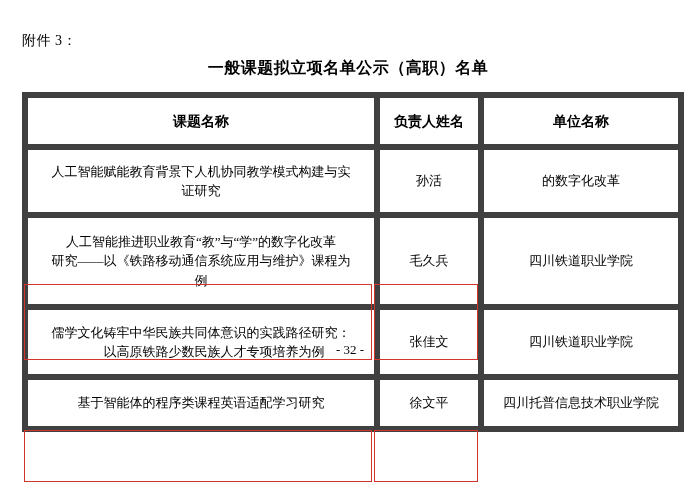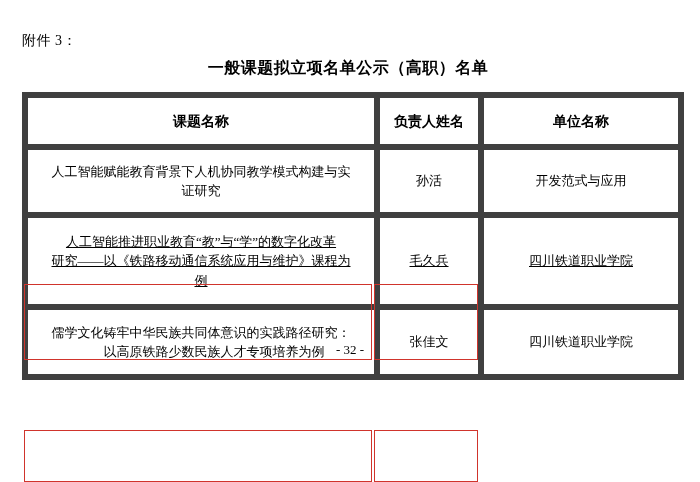--- a/index.html
+++ b/index.html
@@ -75,21 +75,21 @@
   td.title-cell .line {
     display: block;
   }
   td.title-cell .line.indent {
     text-indent: 2em;
   }
   td.title-cell.centered {
     text-align: center;
   }
   .row-h1 td { height: 50px; }
-  .row-h2 td { height: 74px; text-decoration: underline; }
+  .row-h2 td { height: 74px; }
   .row-h3 td { height: 52px; }
   .row-h4 td { height: 50px; }
   .row-h5 td { height: 34px; }
 
   
   .hl-box {
     position: absolute;
     border: 1.4px solid #d0342c;
     pointer-events: none;
     box-sizing: border-box;
@@ -131,39 +131,44 @@
           <th>单位名称</th>
         </tr>
       </thead>
       <tbody>
         <tr class="row-h1">
           <td class="title-cell">
             <span class="line">人工智能赋能教育背景下人机协同教学模式构建与实</span>
             <span class="line">证研究</span>
           </td>
           <td>孙活</td>
-          <td>开发范式与应用</td>
+          <td>的数字化改革</td>
         </tr>
         <tr class="row-h2">
           <td class="title-cell">
             <span class="line">人工智能推进职业教育“教”与“学”的数字化改革</span>
             <span class="line">研究——以《铁路移动通信系统应用与维护》课程为</span>
             <span class="line">例</span>
           </td>
           <td>毛久兵</td>
           <td>四川铁道职业学院</td>
         </tr>
         <tr class="row-h3">
           <td class="title-cell">
             <span class="line">儒学文化铸牢中华民族共同体意识的实践路径研究：</span>
             <span class="line indent">以高原铁路少数民族人才专项培养为例</span>
           </td>
           <td>张佳文</td>
           <td>四川铁道职业学院</td>
         </tr>
+        <tr class="row-h5">
+          <td class="title-cell centered">基于智能体的程序类课程英语适配学习研究</td>
+          <td>徐文平</td>
+          <td>四川托普信息技术职业学院</td>
+        </tr>
       </tbody>
     </table>
   </div>
 
   <div class="hl-box" id="hl-row2-title"></div>
   <div class="hl-box" id="hl-row2-leader"></div>
   <div class="hl-box" id="hl-row4-title"></div>
   <div class="hl-box" id="hl-row4-leader"></div>
 
   <div class="page-number">- 32 -</div>

